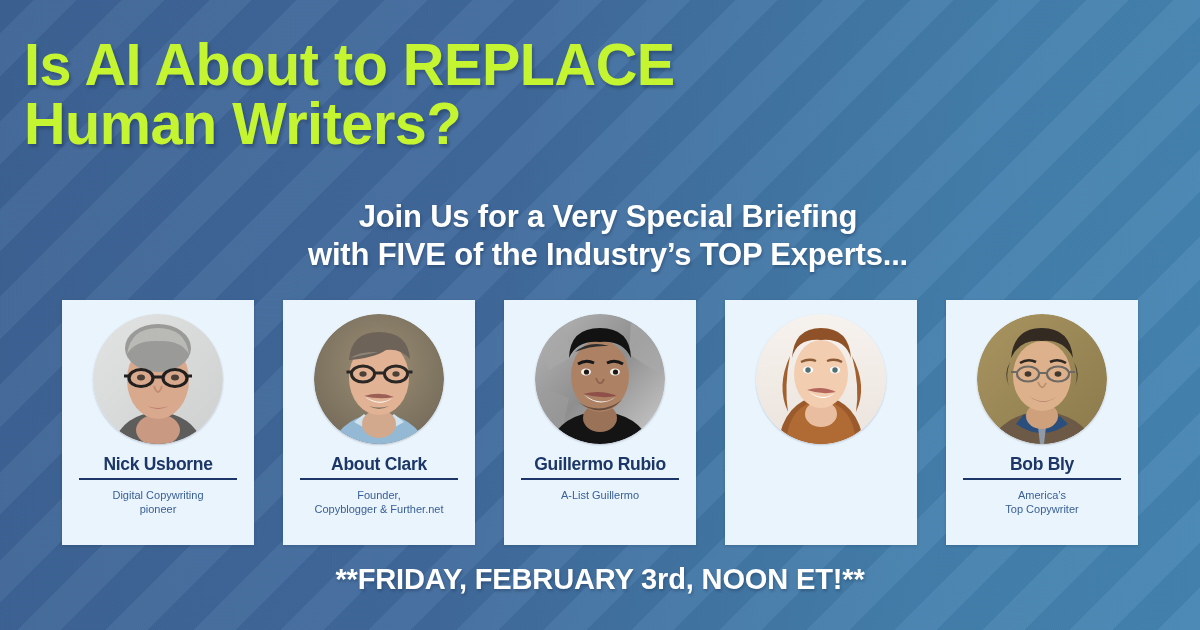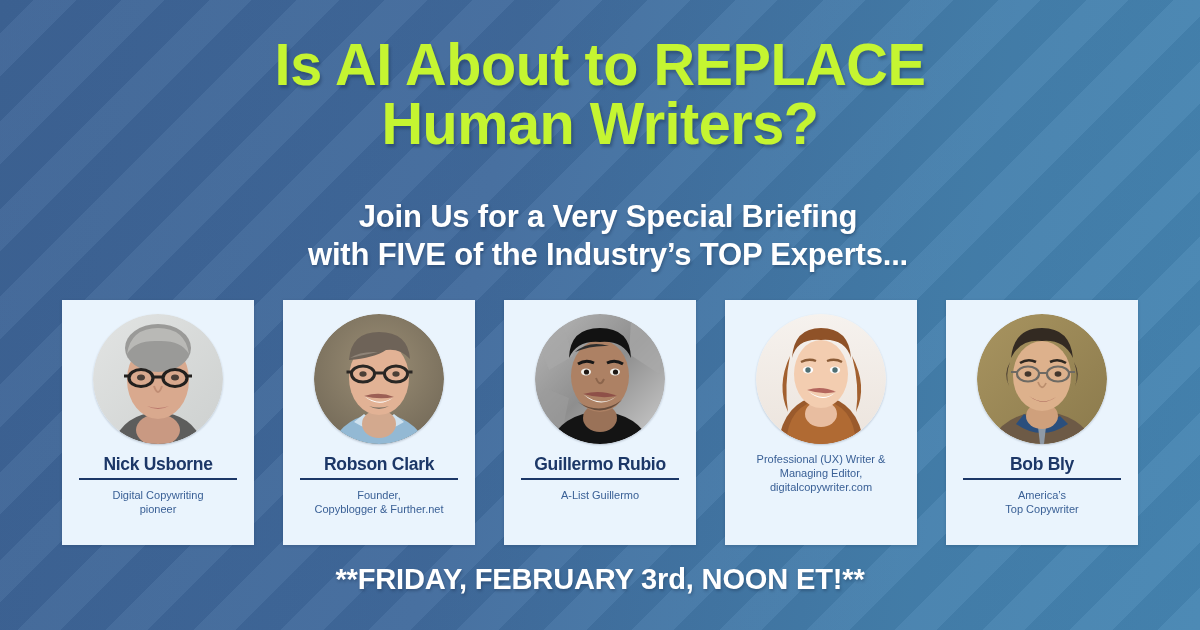--- a/index.html
+++ b/index.html
@@ -23,21 +23,21 @@
       ),
       linear-gradient(100deg, #3d6395 0%, #406a9c 40%, #4480ad 78%, #4585b2 100%);
   }
 
   
   .headline-block {
     position: absolute;
     top: 36px;
     left: 0;
     width: 1200px;
-    text-align: center;
+    text-align: left;
   }
   .headline {
     margin: 0;
     font-size: 60px;
     line-height: 0.98;
     font-weight: 700;
     letter-spacing: -0.5px;
     color: #c5f531;
     text-shadow: 2px 3px 3px rgba(12,30,55,0.30);
     font-stretch: condensed;
@@ -236,21 +236,21 @@
             <ellipse cx="49" cy="60" rx="3.6" ry="2.8" fill="#4a4036"></ellipse>
             <ellipse cx="82" cy="60" rx="3.6" ry="2.8" fill="#4a4036"></ellipse>
             <path d="M62 68 q3 11 7 0" fill="none" stroke="#c99madd" stroke-width="0"></path>
             <path d="M50 82 q15 13 30 1 q-14 10 -30 -1 z" fill="#ffffff"></path>
             <path d="M50 82 q15 4 30 1 q-14 -6 -30 -1 z" fill="#9c5f55"></path>
             <path d="M55 92 q10 6 20 0 q-10 3 -20 0 z" fill="#7d7163"></path>
           </g>
         </svg>
       </div>
       <div class="name-wrap">
-        <div class="person-name">Robson Clark</div>
+        <div class="person-name">About Clark</div>
         <div class="name-rule"></div>
       </div>
       <div class="person-title">
         <span class="tl">Founder,</span>
         <span class="tl">Copyblogger &amp; Further.net</span>
       </div>
     </div>
 
     <div class="card">
       <div class="avatar">
@@ -322,25 +322,20 @@
             <ellipse cx="79" cy="56" rx="5.2" ry="3.4" fill="#ffffff"></ellipse>
             <ellipse cx="52" cy="56" rx="2.7" ry="2.7" fill="#4f6f73"></ellipse>
             <ellipse cx="79" cy="56" rx="2.7" ry="2.7" fill="#4f6f73"></ellipse>
             <path d="M45 48 q8 -4 15 -1" fill="none" stroke="#8a5b36" stroke-width="2.4"></path>
             <path d="M71 47 q8 -3 15 1" fill="none" stroke="#8a5b36" stroke-width="2.4"></path>
             <path d="M62 62 q3 10 7 1" fill="none" stroke="#d9a branches" stroke-width="0"></path>
             <path d="M51 76 q15 15 29 2 q-14 11 -29 -2 z" fill="#ffffff"></path>
             <path d="M51 76 q15 5 29 2 q-14 -7 -29 -2 z" fill="#b4665d"></path>
           </g>
         </svg>
-      </div>
-      <div class="person-title">
-        <span class="tl">Professional (UX) Writer &amp;</span>
-        <span class="tl">Managing Editor,</span>
-        <span class="tl">digitalcopywriter.com</span>
       </div>
     </div>
 
     <div class="card">
       <div class="avatar">
         <svg viewBox="0 0 130 130" xmlns="http://www.w3.org/2000/svg" aria-hidden="true">
           <defs>
             <clipPath id="c5">
                 <circle cx="65" cy="65" r="65"></circle>
               </clipPath>

